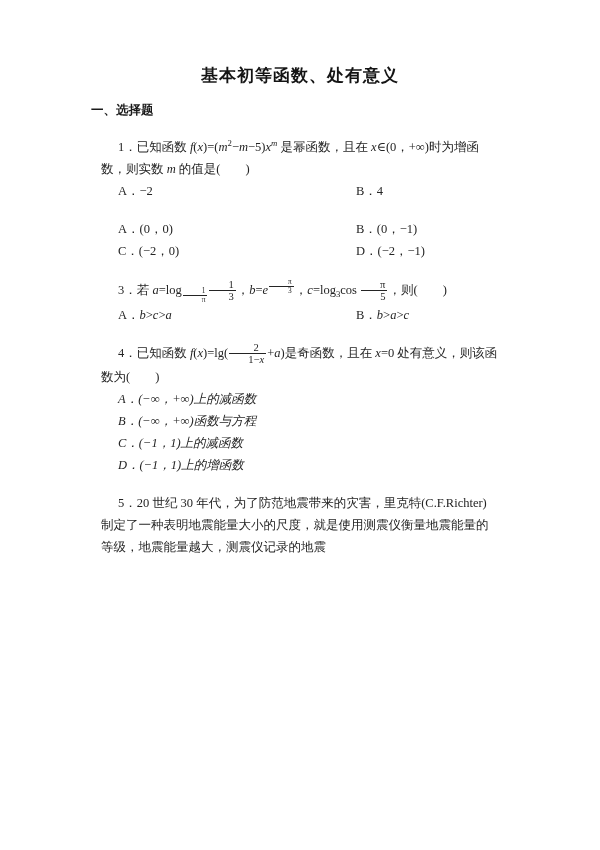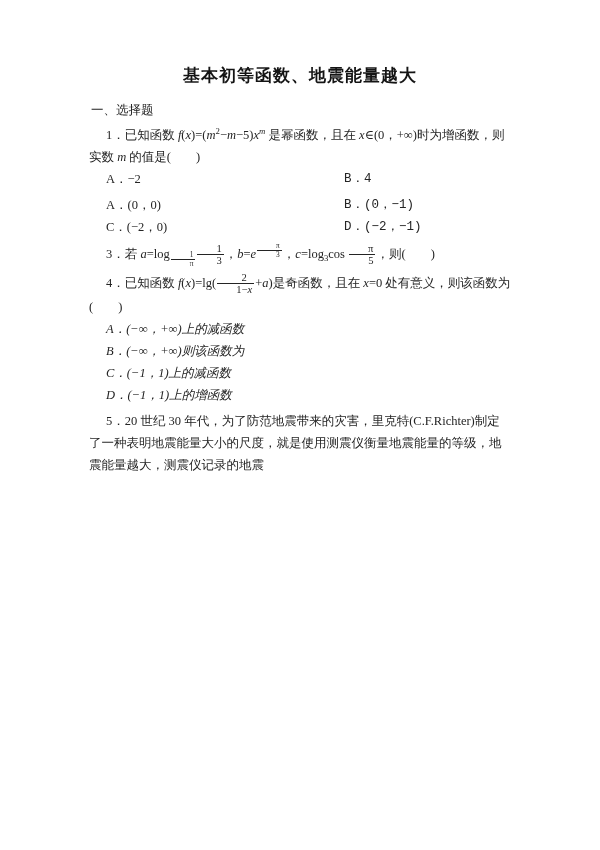--- a/index.html
+++ b/index.html
@@ -15,43 +15,43 @@
     overflow:hidden;
   }
   .title{
     font-family:"Liberation Sans","DejaVu Sans",sans-serif;
     font-size:17px;font-weight:700;color:#141414;
     text-align:center;letter-spacing:1px;
     line-height:24px;margin:0 0 12px 0;
   }
   .section{
     font-family:"Liberation Sans","DejaVu Sans",sans-serif;
-    font-size:12.5px;font-weight:400;color:#1a1a1a;
+    font-size:12.5px;font-weight:700;color:#1a1a1a;
     line-height:20px;margin:0 0 4px 6px;
   }
-  .question{margin:4px;}
+  .question{margin:16px;}
   .stem{line-height:22px;text-indent:17px;margin-top:2px;}
   .opt-row{display:flex;line-height:22px;justify-content:center;}
   .opt{width:255px;padding-left:17px;}
-  .opt-row .opt + .opt{width:auto;flex:1;padding-left:0;font-family:Liberation Mono, monospace;}
+  .opt-row .opt + .opt{width:auto;flex:1;padding-left:0;}
   .opt-line{line-height:22px;padding-left:17px;font-style:italic;}
   sup,sub{font-size:0.7em;line-height:0;}
   .fr{
     display:inline-block;vertical-align:middle;text-align:center;
     font-size:0.85em;line-height:1.08;margin:0 1px;font-style:inherit;
   }
   .fr .nu{display:block;border-bottom:1px solid currentColor;padding:0 2px;}
   .fr .de{display:block;padding:0 2px;}
   i{font-style:italic;}
 </style>
 </head>
 <body>
 
 <main class="page" style="color: rgb(36, 36, 36); background: rgb(255, 255, 255);">
-  <h1 class="title">基本初等函数、地震能量越大</h1>
+  <h1 class="title">基本初等函数、处有意义</h1>
   <h2 class="section">一、选择题</h2>
   <div id="questions" class="questions">
       <div class="question">
         <p class="stem">1．已知函数 <i>f</i>(<i>x</i>)=(<i>m</i><sup>2</sup>−<i>m</i>−5)<i>x</i><sup><i>m</i></sup> 是幂函数，且在 <i>x</i>∈(0，+∞)时为增函数，则实数 <i>m</i> 的值是(　　)</p>
         <div class="opt-row">
           <span class="opt">A．−2</span>
           <span class="opt">B．4</span>
         </div>
       </div>
       <div class="question">
@@ -60,26 +60,30 @@
           <span class="opt">B．(0，−1)</span>
         </div>
         <div class="opt-row">
           <span class="opt">C．(−2，0)</span>
           <span class="opt">D．(−2，−1)</span>
         </div>
       </div>
       <div class="question">
         <p class="stem">3．若 <i>a</i>=log<sub><span class="fr"><span class="nu">1</span><span class="de">π</span></span></sub><span class="fr"><span class="nu">1</span><span class="de">3</span></span>，<i>b</i>=<i>e</i><sup><span class="fr"><span class="nu">π</span><span class="de">3</span></span></sup>，<i>c</i>=log<sub>3</sub>cos <span class="fr"><span class="nu">π</span><span class="de">5</span></span>，则(　　)</p>
         <div class="opt-row">
+          <span class="opt">A．<i>b</i>&gt;<i>c</i>&gt;<i>a</i></span>
+          <span class="opt">B．<i>b</i>&gt;<i>a</i>&gt;<i>c</i></span>
+        </div>
+        <div class="opt-row">
         </div>
       </div>
       <div class="question">
         <p class="stem">4．已知函数 <i>f</i>(<i>x</i>)=lg(<span class="fr"><span class="nu">2</span><span class="de">1−<i>x</i></span></span>+<i>a</i>)是奇函数，且在 <i>x</i>=0 处有意义，则该函数为(　　)</p>
         <p class="opt-line">A．(−∞，+∞)上的减函数</p>
-        <p class="opt-line">B．(−∞，+∞)则该函数为</p>
+        <p class="opt-line">B．(−∞，+∞)函数与方程</p>
         <p class="opt-line">C．(−1，1)上的减函数</p>
         <p class="opt-line">D．(−1，1)上的增函数</p>
       </div>
       <div class="question">
         <p class="stem">5．20 世纪 30 年代，为了防范地震带来的灾害，里克特(C.F.Richter)制定了一种表明地震能量大小的尺度，就是使用测震仪衡量地震能量的等级，地震能量越大，测震仪记录的地震</p>
       </div>
     </div>
 </main>
 
 </body></html>

